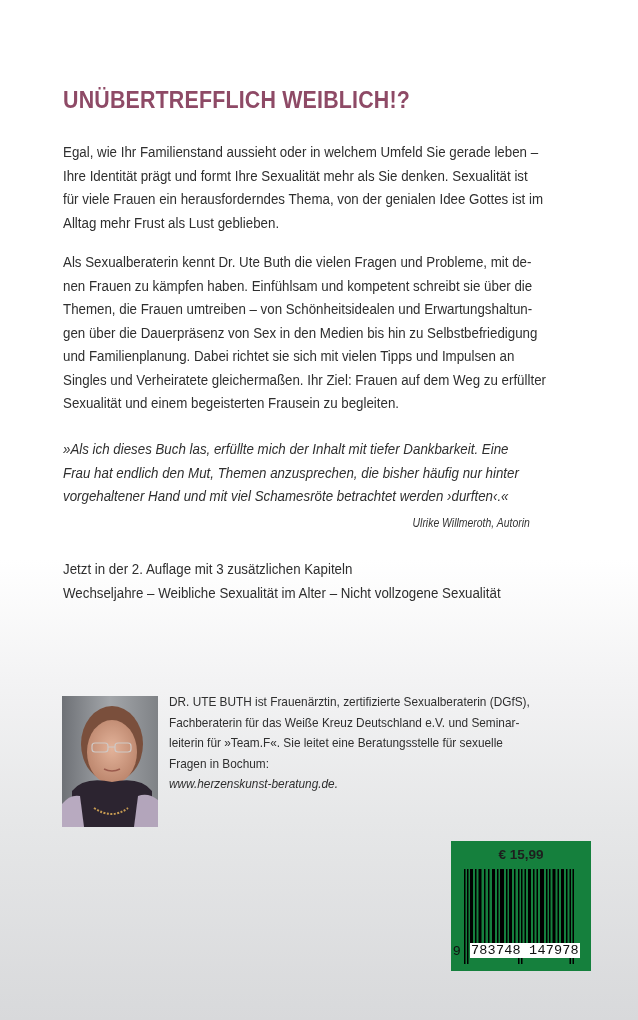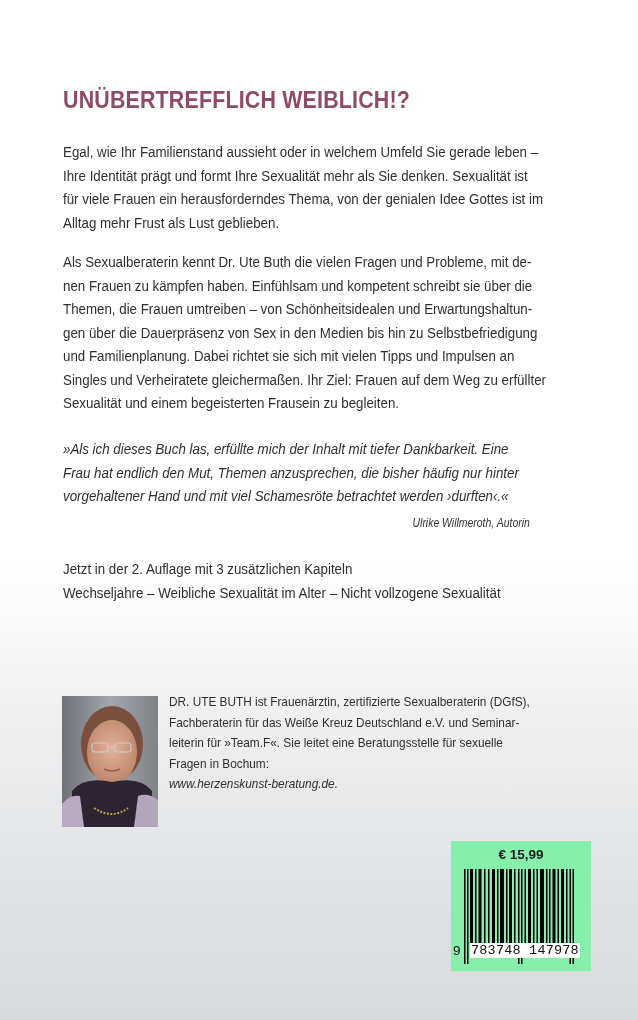--- a/index.html
+++ b/index.html
@@ -108,21 +108,21 @@
     transform-origin: left top;
   }
   .author-bio .ln { display: block; white-space: nowrap; }
   .author-bio .url { font-style: italic; }
   .barcode-box {
     position: absolute;
     left: 445px;
     top: 841px;
     width: 140px;
     height: 130px;
-    background: #86efac;
+    background: #15803d;
   }
   .price {
     position: absolute;
     left: 0; right: 0;
     top: 6px;
     text-align: center;
     font-size: 13.5px;
     font-weight: bold;
     color: #1e1e1e;
   }

